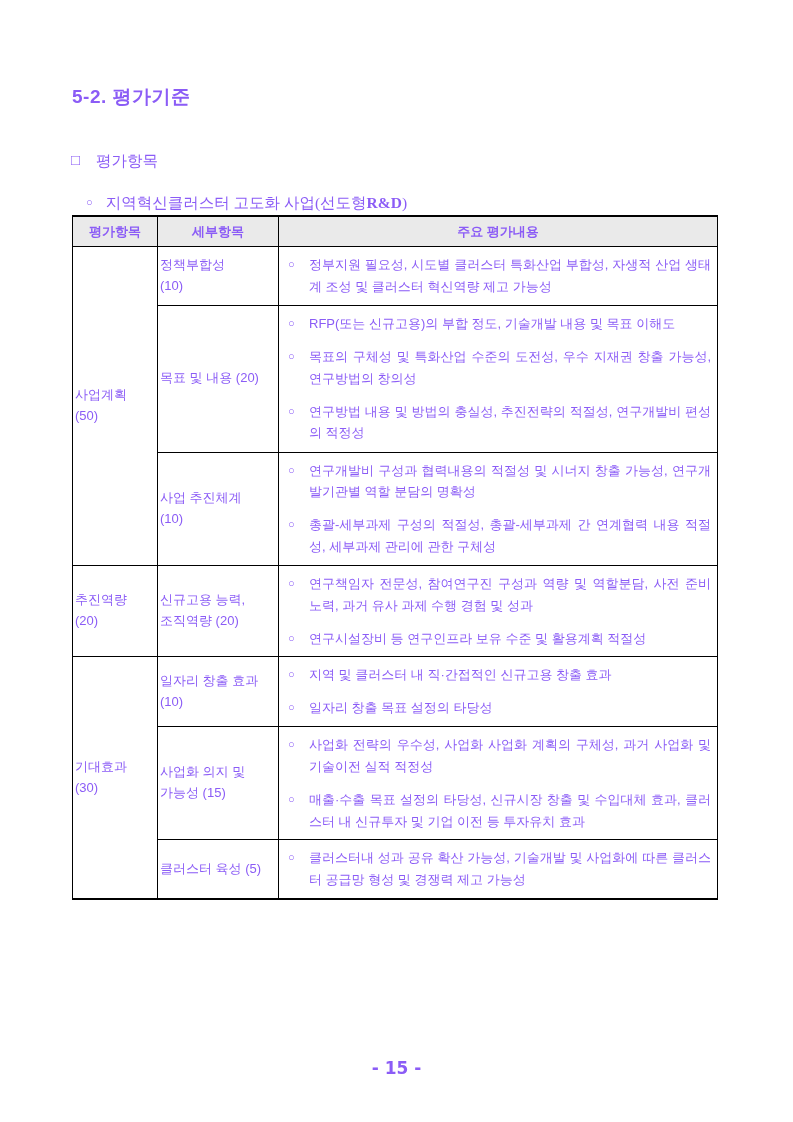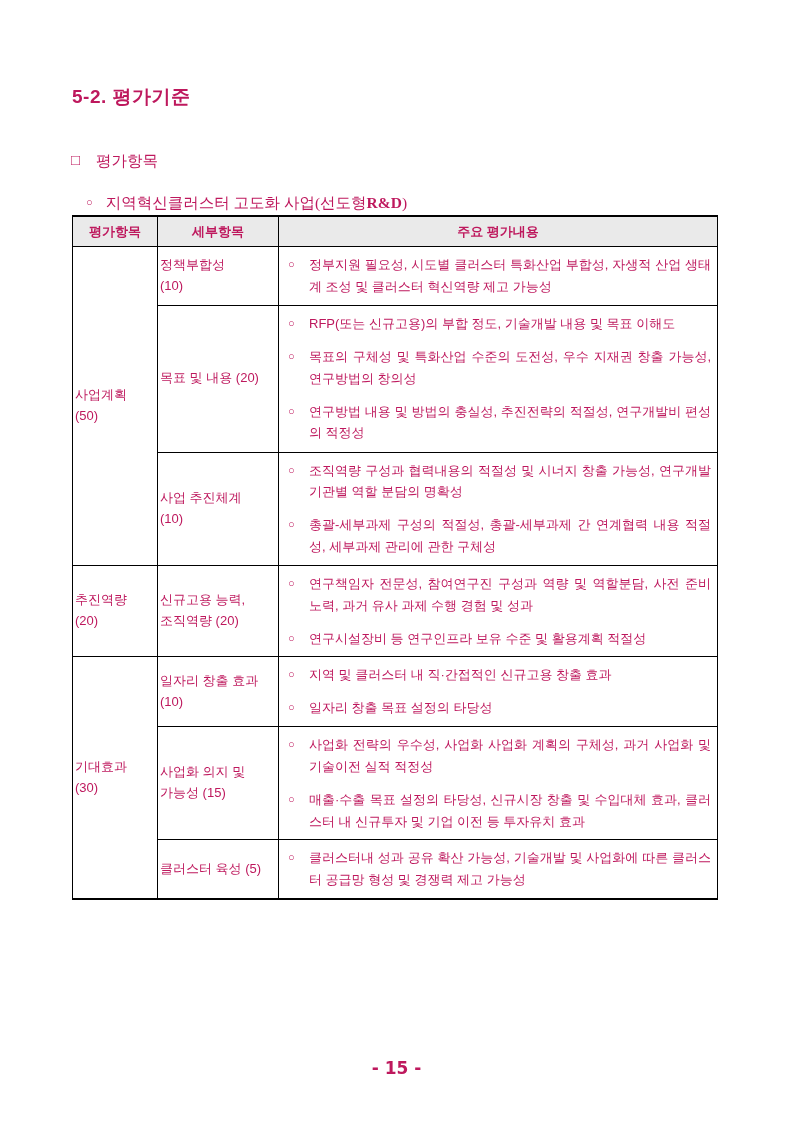--- a/index.html
+++ b/index.html
@@ -1,21 +1,21 @@
 <!DOCTYPE html>
 <html><head>
 <meta charset="utf-8">
 <style>
   html, body { margin: 0; padding: 0; background: #ffffff; }
   .page {
     position: relative;
     width: 793px;
     height: 1122px;
     background: #ffffff;
-    color: #be185d;
+    color: #8b5cf6;
     font-family: "Liberation Sans", sans-serif;
     overflow: hidden;
   }
   .heading {
     position: absolute;
     left: 72px;
     top: 84px;
     margin: 0;
     font-size: 19px;
     font-weight: bold;
@@ -175,21 +175,21 @@
         </td>
       </tr>
       <tr class="r3">
         <td class="sub-cell">
           <div>사업 추진체계</div>
           <div>(10)</div>
         </td>
         <td class="content-cell">
           <div class="bullet">
             <span class="bm">○</span>
-            <span class="bt">조직역량 구성과 협력내용의 적절성 및 시너지 창출 가능성, 연구개발기관별 역할 분담의 명확성</span>
+            <span class="bt">연구개발비 구성과 협력내용의 적절성 및 시너지 창출 가능성, 연구개발기관별 역할 분담의 명확성</span>
           </div>
           <div class="bullet">
             <span class="bm">○</span>
             <span class="bt">총괄-세부과제 구성의 적절성, 총괄-세부과제 간 연계협력 내용 적절성, 세부과제 관리에 관한 구체성</span>
           </div>
         </td>
       </tr>
       <tr class="r4">
         <td class="cat-cell">
           <div>추진역량</div>

